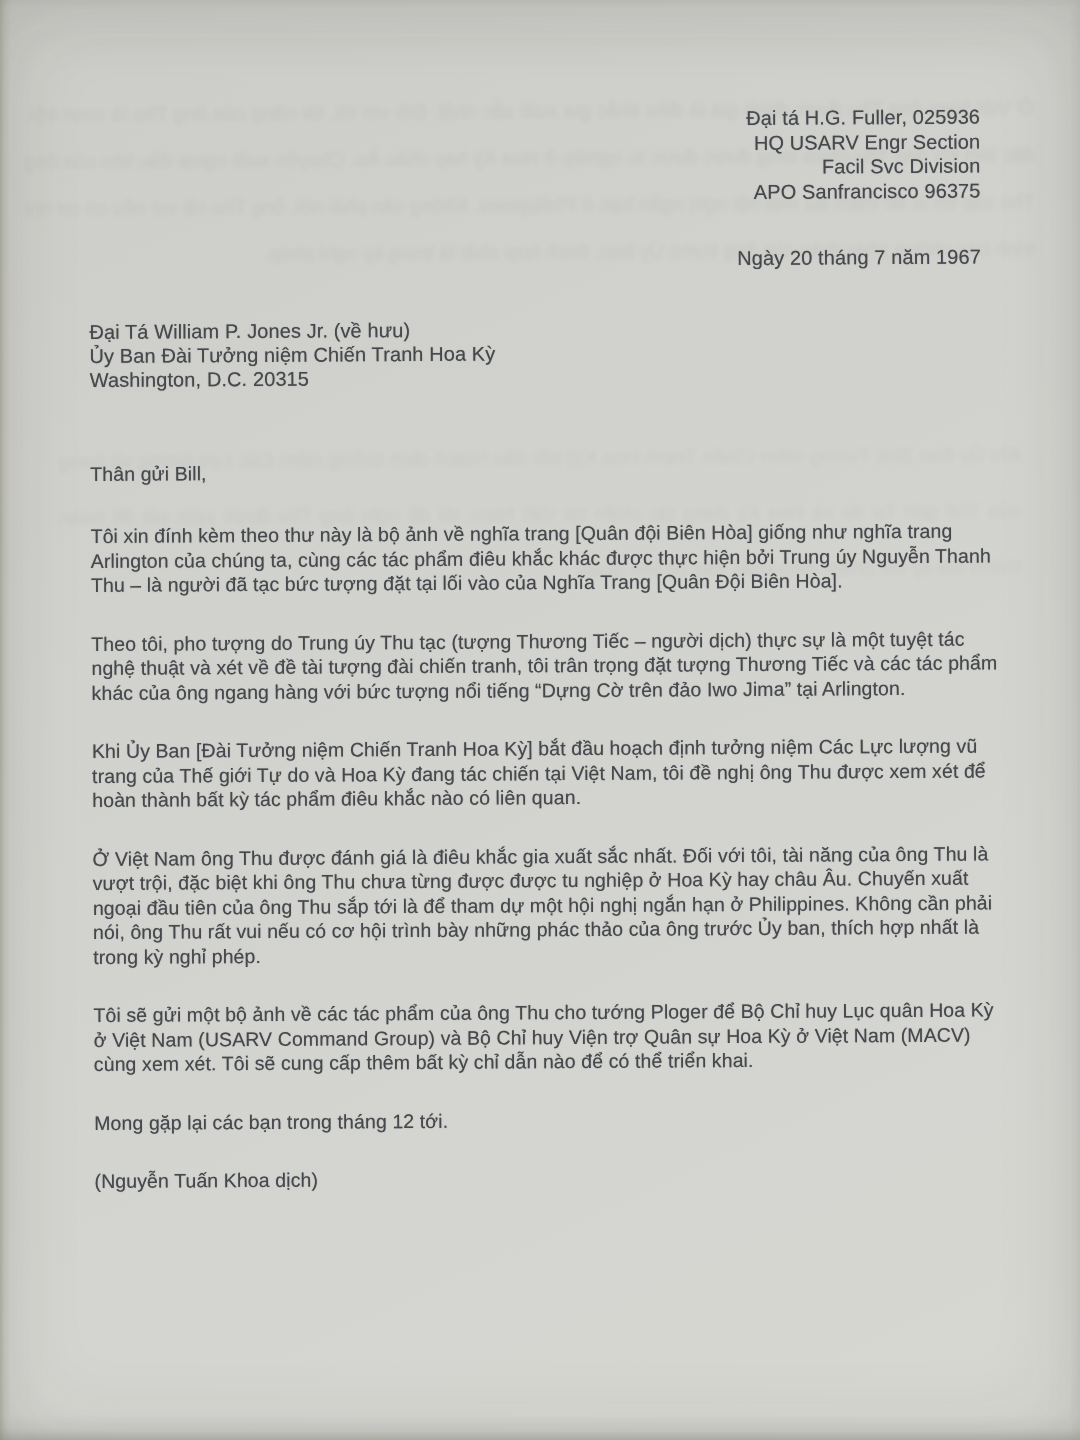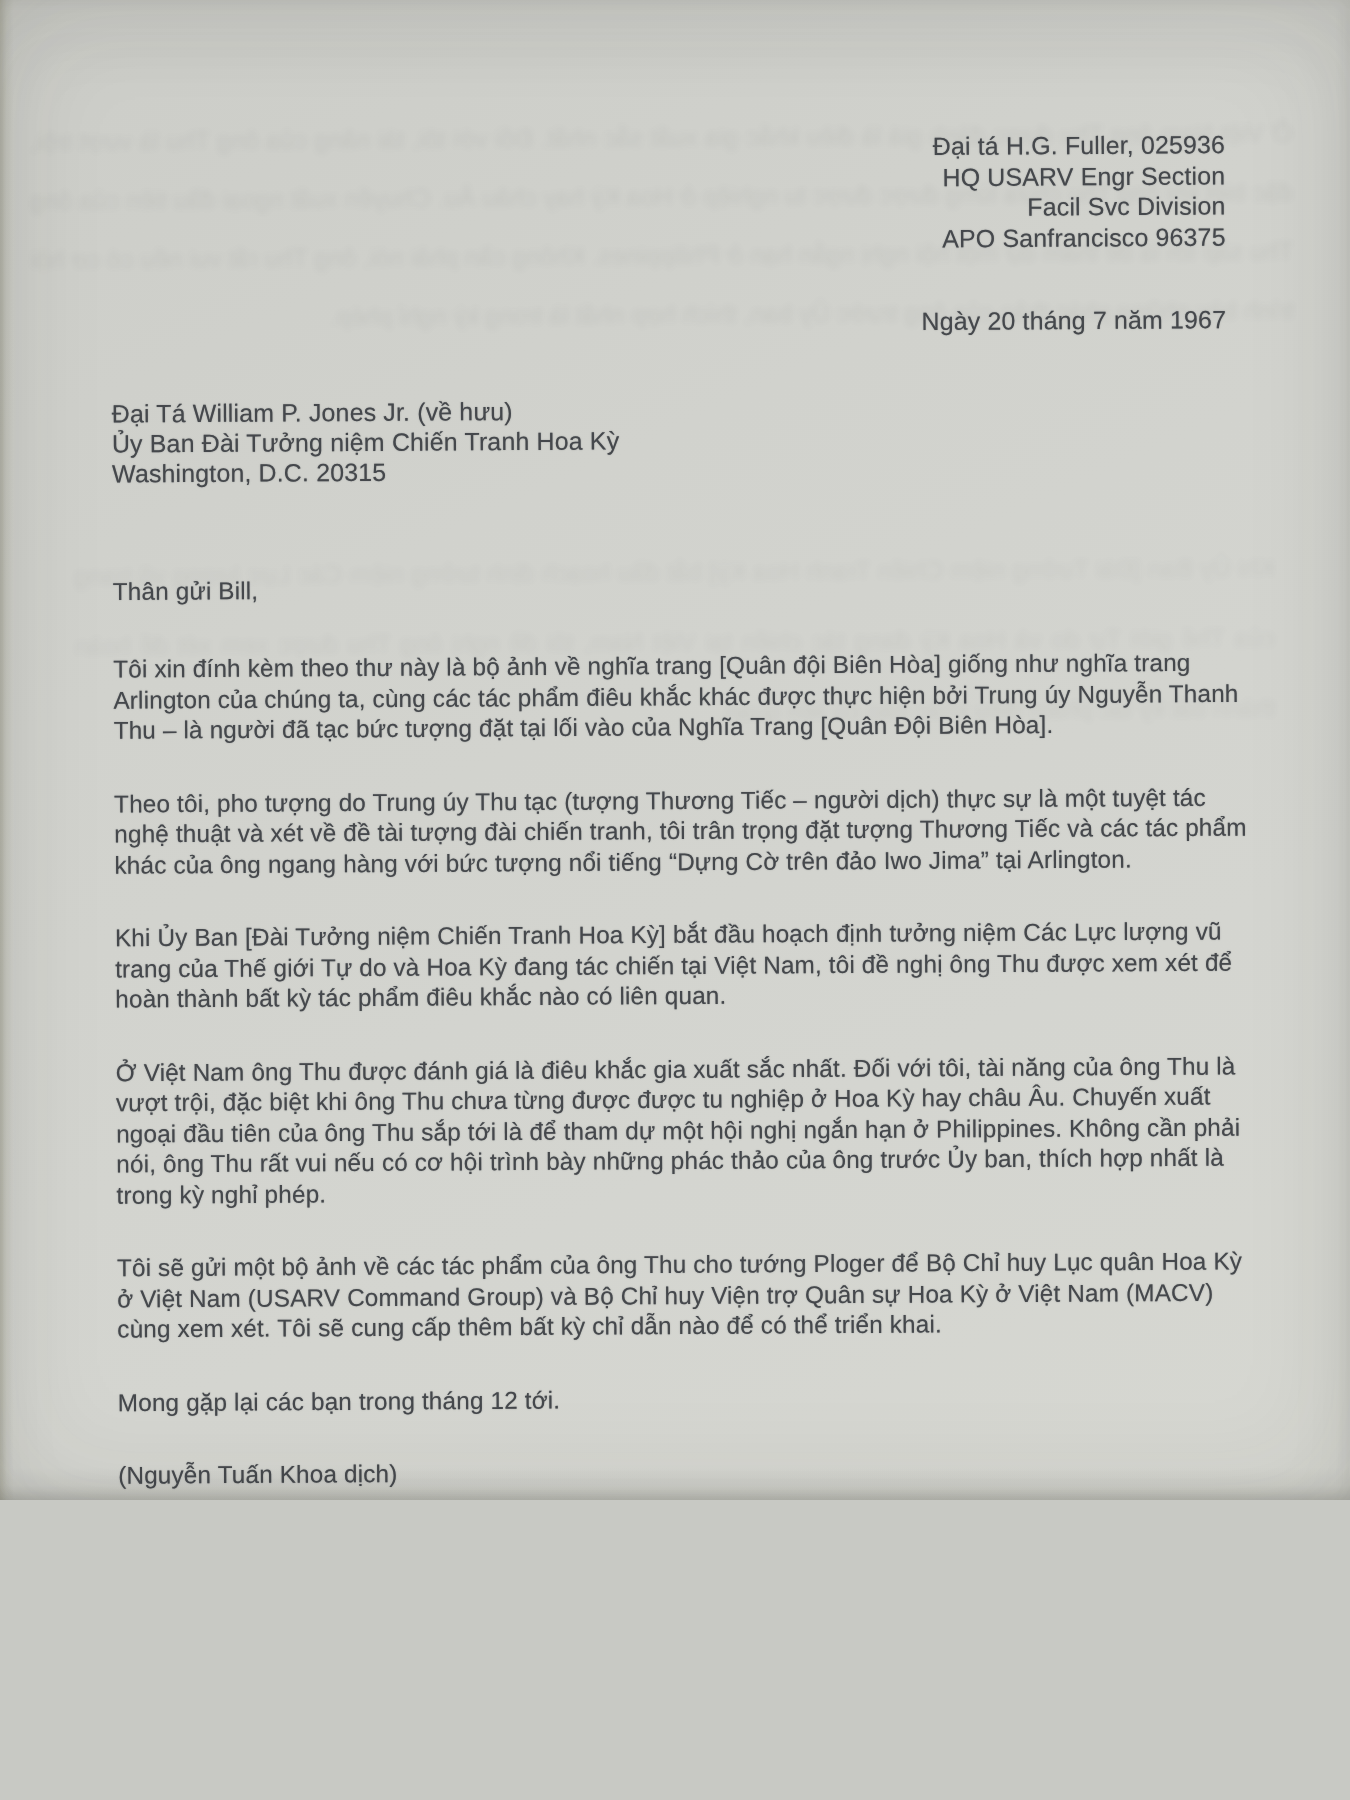--- a/index.html
+++ b/index.html
@@ -8,21 +8,21 @@
     width: 1080px;
     height: 1440px;
     overflow: hidden;
     background: #c8c9c4;
   }
 
   
   .photo {
     position: relative;
     width: 1080px;
-    height: 1200px;
+    height: 1440px;
     background:
       
       linear-gradient(90deg, rgba(130,128,105,0.32) 0px, rgba(130,128,105,0.12) 5px, rgba(0,0,0,0) 11px),
       
       linear-gradient(0deg, rgba(70,70,62,0.20) 0px, rgba(70,70,62,0.06) 12px, rgba(0,0,0,0) 26px),
       
       linear-gradient(155deg, #cccdc8 0%, #d1d2cd 35%, #d4d5d0 70%, #d6d7d1 100%);
     font-family: "Liberation Sans", "DejaVu Sans", sans-serif;
     color: #45484c;
   }

